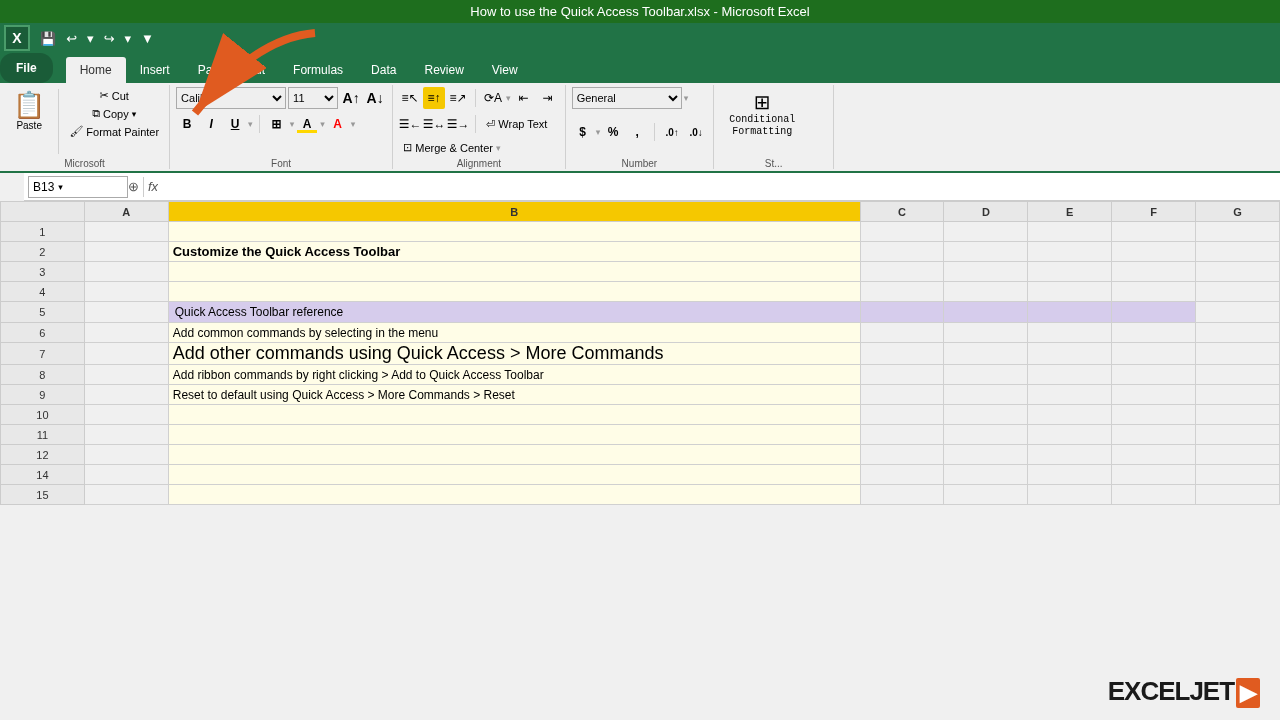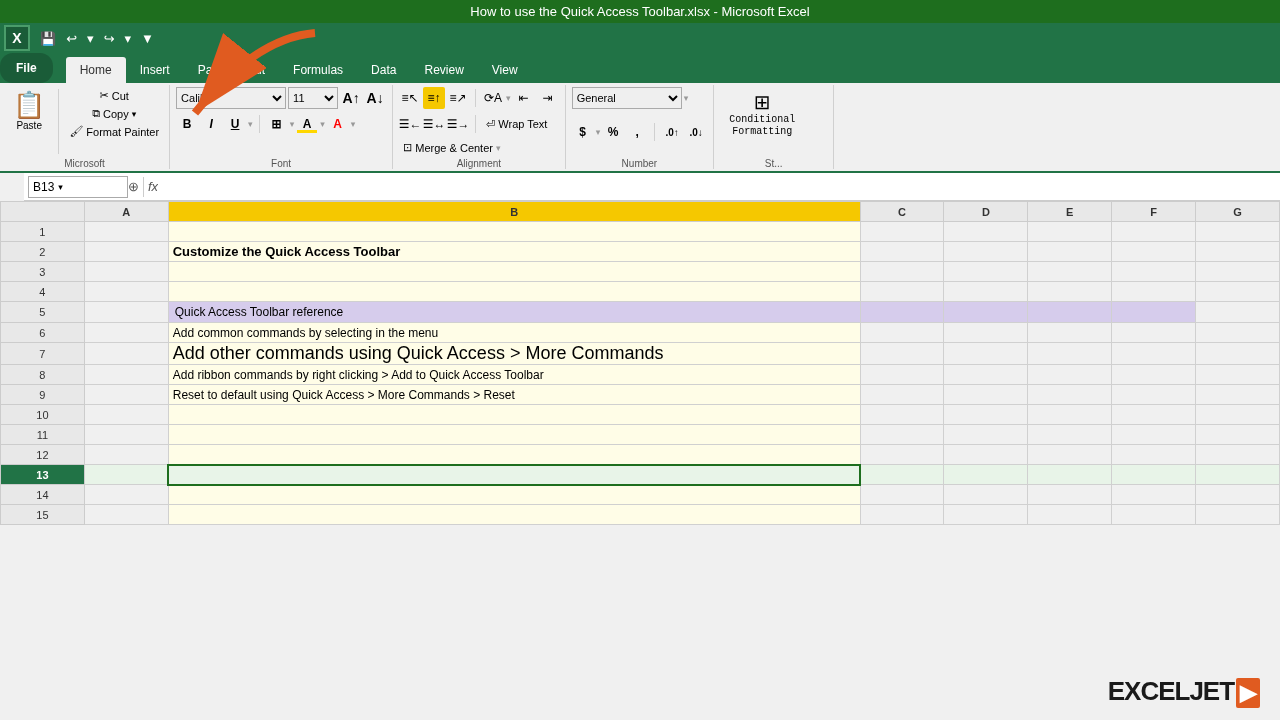--- a/index.html
+++ b/index.html
@@ -644,30 +644,20 @@
           <td class="row-header">12</td>
           <td class="cell"></td>
           <td class="cell selected-col"></td>
           <td class="cell"></td>
           <td class="cell"></td>
           <td class="cell"></td>
           <td class="cell"></td>
           <td class="cell"></td>
         </tr>
 
-        <tr style="background:#e8f4e8;">
-          <td class="row-header selected" style="background:#217346;color:white;font-weight:bold;">13</td>
-          <td class="cell"></td>
-          <td class="cell" style="border:2px solid #1e6e1e;"></td>
-          <td class="cell"></td>
-          <td class="cell"></td>
-          <td class="cell"></td>
-          <td class="cell"></td>
-          <td class="cell"></td>
-        </tr>
 
         <tr>
           <td class="row-header">14</td>
           <td class="cell"></td>
           <td class="cell selected-col"></td>
           <td class="cell"></td>
           <td class="cell"></td>
           <td class="cell"></td>
           <td class="cell"></td>
           <td class="cell"></td>

